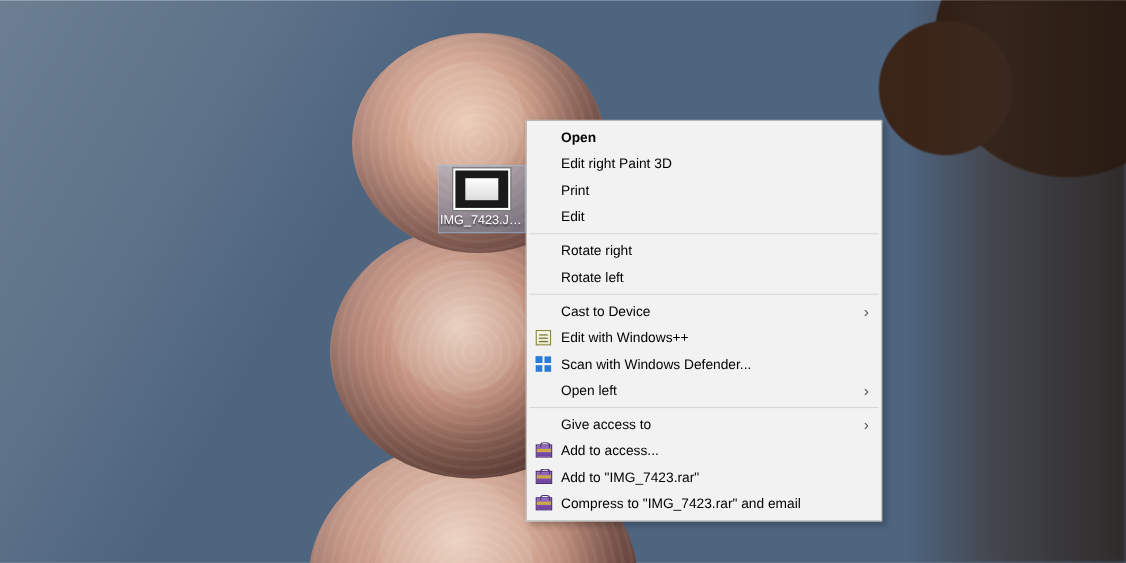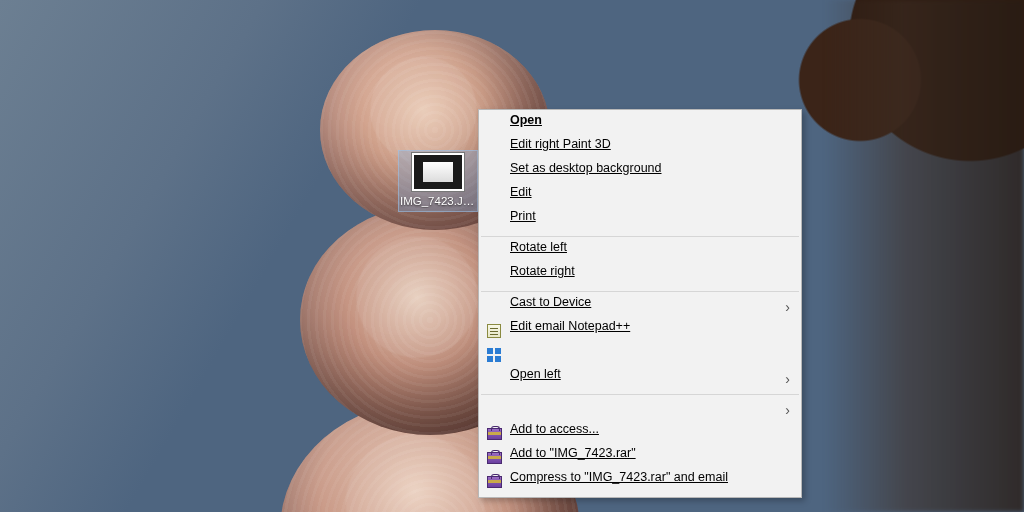--- a/index.html
+++ b/index.html
@@ -102,24 +102,24 @@
     width: 324px;
     background: #f2f2f2;
     border: 1px solid #b8b8b8;
     box-shadow: 3px 3px 6px rgba(0,0,0,.25);
     padding: 3px 1px;
     box-sizing: border-box;
   }
   .menu-item {
     height: 24px;
     display: flex;
+    align-items: center;
     padding: 0 28px 0 30px;
     position: relative;
     cursor: default;
-    text-decoration: underline;
   }
   .menu-item.default { font-weight: 600; }
   .menu-item .label { flex: 1; white-space: nowrap; overflow: hidden; text-overflow: ellipsis; }
   .menu-item .arrow {
     position: absolute;
     right: 10px;
     top: 50%;
     transform: translateY(-50%);
     font-size: 14px;
     color: #555;
@@ -207,57 +207,56 @@
 </div>
 
 <div class="context-menu" id="ctx">
     <div class="menu-item default">
       <span class="label">Open</span>
     </div>
     <div class="menu-item">
       <span class="label">Edit right Paint 3D</span>
     </div>
     <div class="menu-item">
-      <span class="label">Set as desktop background</span>
+      <span class="label">Print</span>
     </div>
     <div class="menu-item">
       <span class="label">Edit</span>
     </div>
-    <div class="menu-item">
-      <span class="label">Print</span>
-    </div>
     <div class="separator"></div>
     <div class="menu-item">
+      <span class="label">Rotate right</span>
+    </div>
+    <div class="menu-item">
       <span class="label">Rotate left</span>
-    </div>
-    <div class="menu-item">
-      <span class="label">Rotate right</span>
     </div>
     <div class="separator"></div>
     <div class="menu-item">
       <span class="label">Cast to Device</span>
       <span class="arrow">›</span>
     </div>
     <div class="menu-item">
       <span class="app-icon">
         <span class="ico-notepadpp"></span>
       </span>
-      <span class="label">Edit email Notepad++</span>
+      <span class="label">Edit with Windows++</span>
     </div>
     <div class="menu-item">
       <span class="app-icon">
         <span class="ico-defender"></span>
       </span>
+      <span class="label">Scan with Windows Defender...</span>
     </div>
     <div class="menu-item">
       <span class="label">Open left</span>
       <span class="arrow">›</span>
     </div>
     <div class="separator"></div>
     <div class="menu-item">
+      <span class="label">Give access to</span>
       <span class="arrow">›</span>
     </div>
     <div class="menu-item">
       <span class="app-icon">
         <span class="ico-rar"></span>
       </span>
       <span class="label">Add to access...</span>
     </div>
     <div class="menu-item">
       <span class="app-icon">

